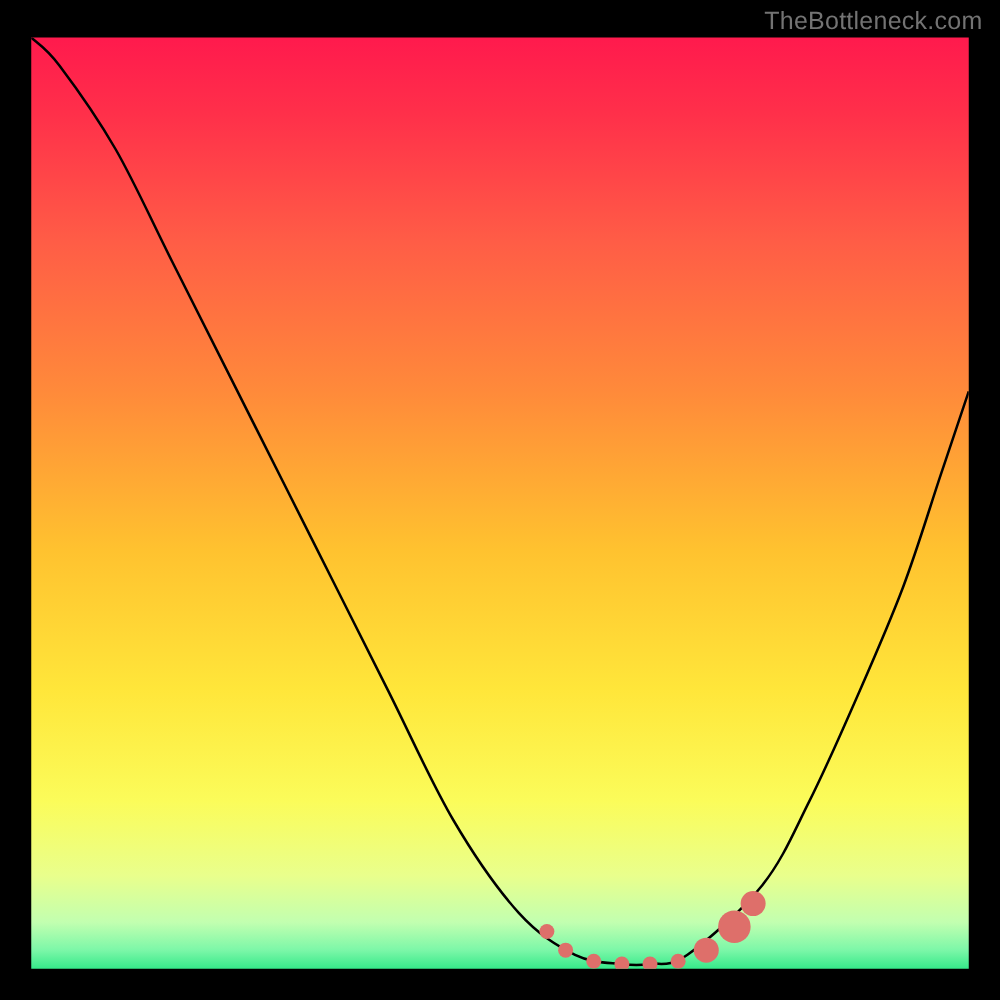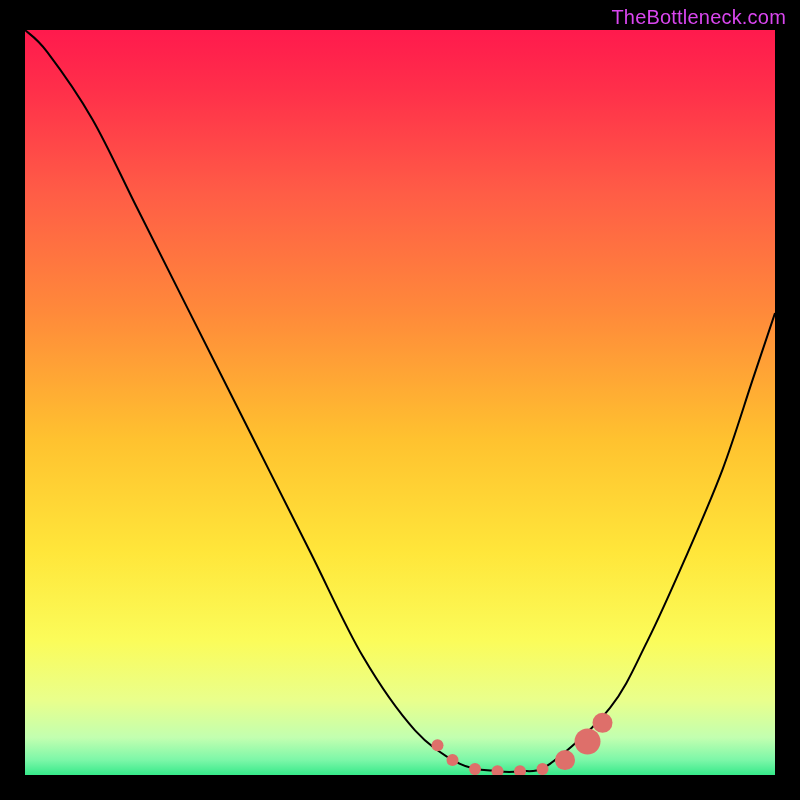--- a/index.html
+++ b/index.html
@@ -14,21 +14,21 @@
     position: relative;
     width: 800px;
     height: 800px;
   }
   .watermark {
     position: absolute;
     top: 6px;
     right: 14px;
     font-family: Arial, Helvetica, sans-serif;
     font-size: 20px;
-    color: #d946ef;
+    color: #737373;
     font-weight: 500;
     letter-spacing: 0.2px;
   }
   svg {
     display: block;
   }
 </style>
 </head>
 <body>
 

